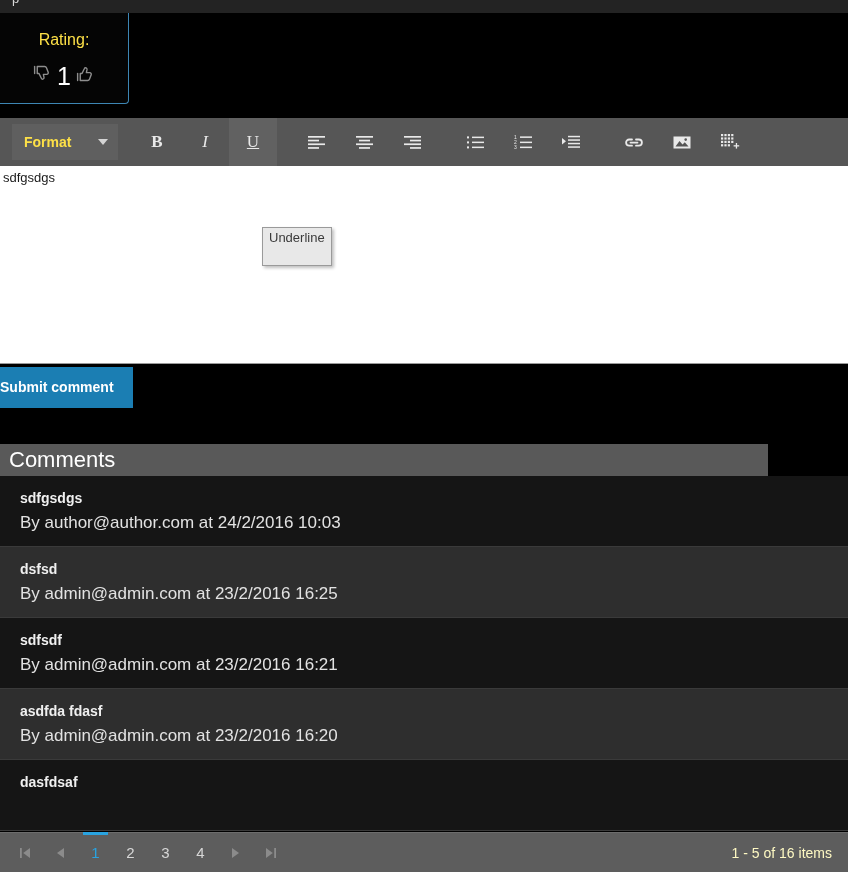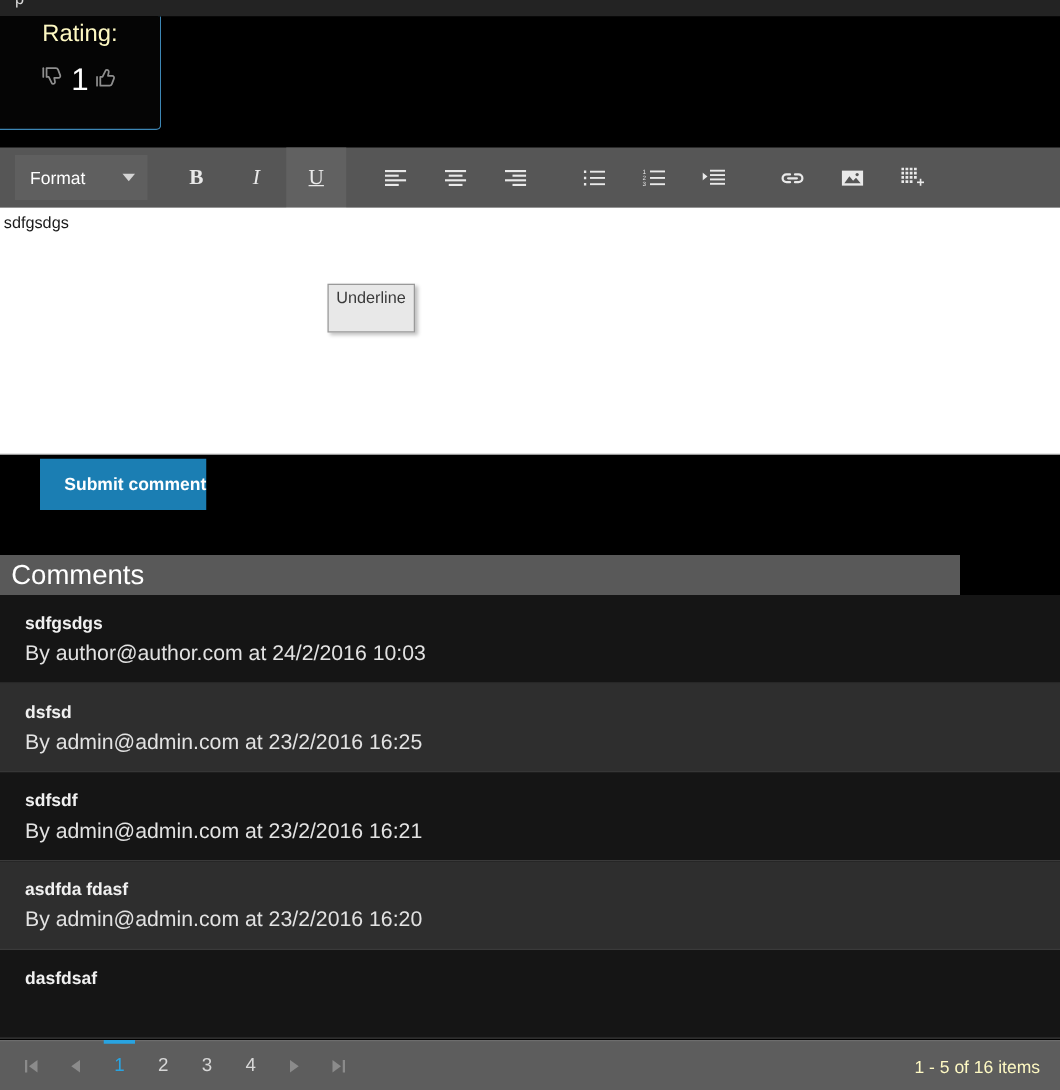--- a/index.html
+++ b/index.html
@@ -40,24 +40,24 @@
     width: 129px;
     height: 91px;
     background: #050505;
     border-right: 1px solid #3d86b4;
     border-bottom: 1px solid #3d86b4;
     border-radius: 0 0 4px 0;
     box-sizing: border-box;
     text-align: center;
   }
   .rating-label {
-    color: #fef9c3;
-    font-size: 19px;
+    color: #fde047;
+    font-size: 16px;
     line-height: 19px;
-    padding-top: 5px;
+    padding-top: 17px;
     font-family: "Liberation Sans", sans-serif;
   }
   .rating-row {
     margin-top: 14px;
     display: flex;
     align-items: center;
     justify-content: center;
     gap: 2px;
   }
   .thumb {
@@ -94,22 +94,23 @@
     margin: 6px 0 6px 12px;
     background: #5f5f5f;
     display: flex;
     align-items: center;
     justify-content: space-between;
     padding: 0 10px 0 12px;
     box-sizing: border-box;
     cursor: pointer;
   }
   .fmt-label {
-    color: #ffffff;
+    color: #fde047;
     font-size: 14px;
+    font-weight: bold;
   }
   .caret {
     width: 0; height: 0;
     border-left: 5px solid transparent;
     border-right: 5px solid transparent;
     border-top: 6px solid #d4d4d4;
   }
   .tb-btn {
     width: 48px;
     display: flex;
@@ -169,23 +170,22 @@
     left: 0; top: 2px;
     width: 133px;
     height: 41px;
     background: #1b7eb3;
     border: none;
     color: #ffffff;
     font-size: 14px;
     font-family: "Liberation Sans", sans-serif;
     font-weight: bold;
     cursor: pointer;
-    text-align: right;
+    text-align: left;
     line-height: 41px;
-    margin-left: 32px;
   }
 
   
   .comments-header {
     position: absolute;
     left: 0; top: 444px;
     width: 768px;
     height: 32px;
     background: #595959;
     color: #ffffff;

